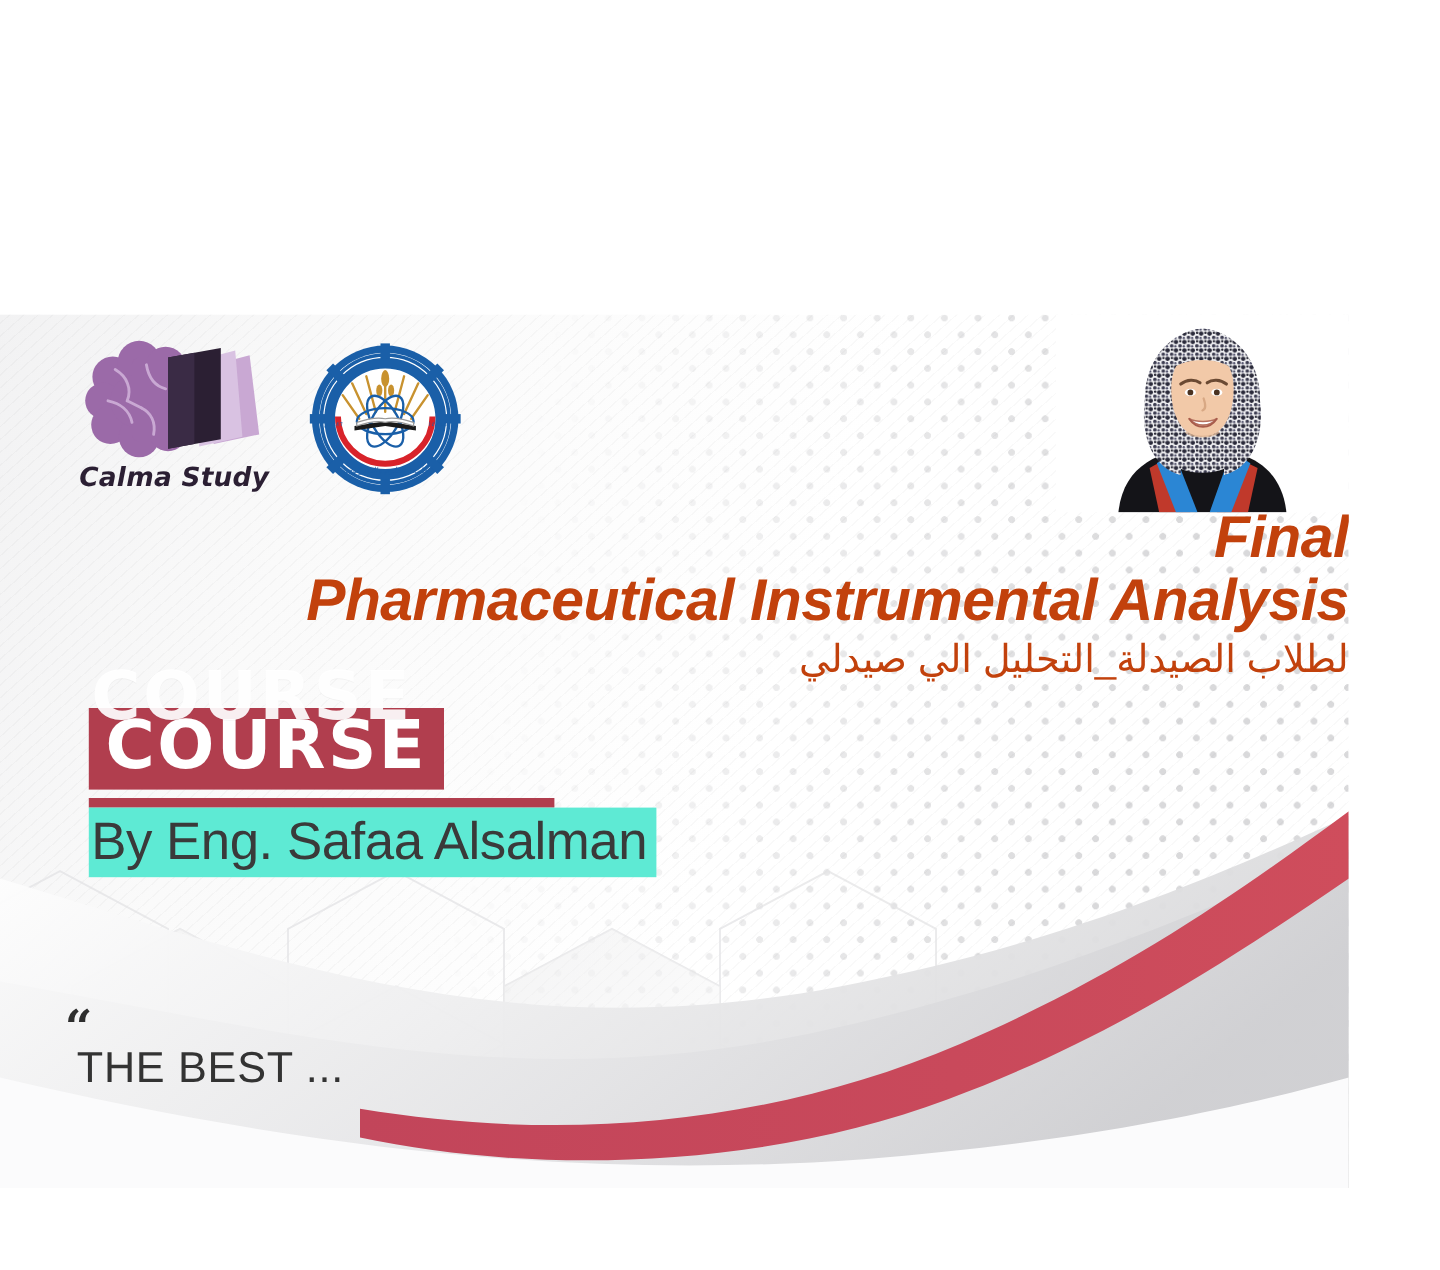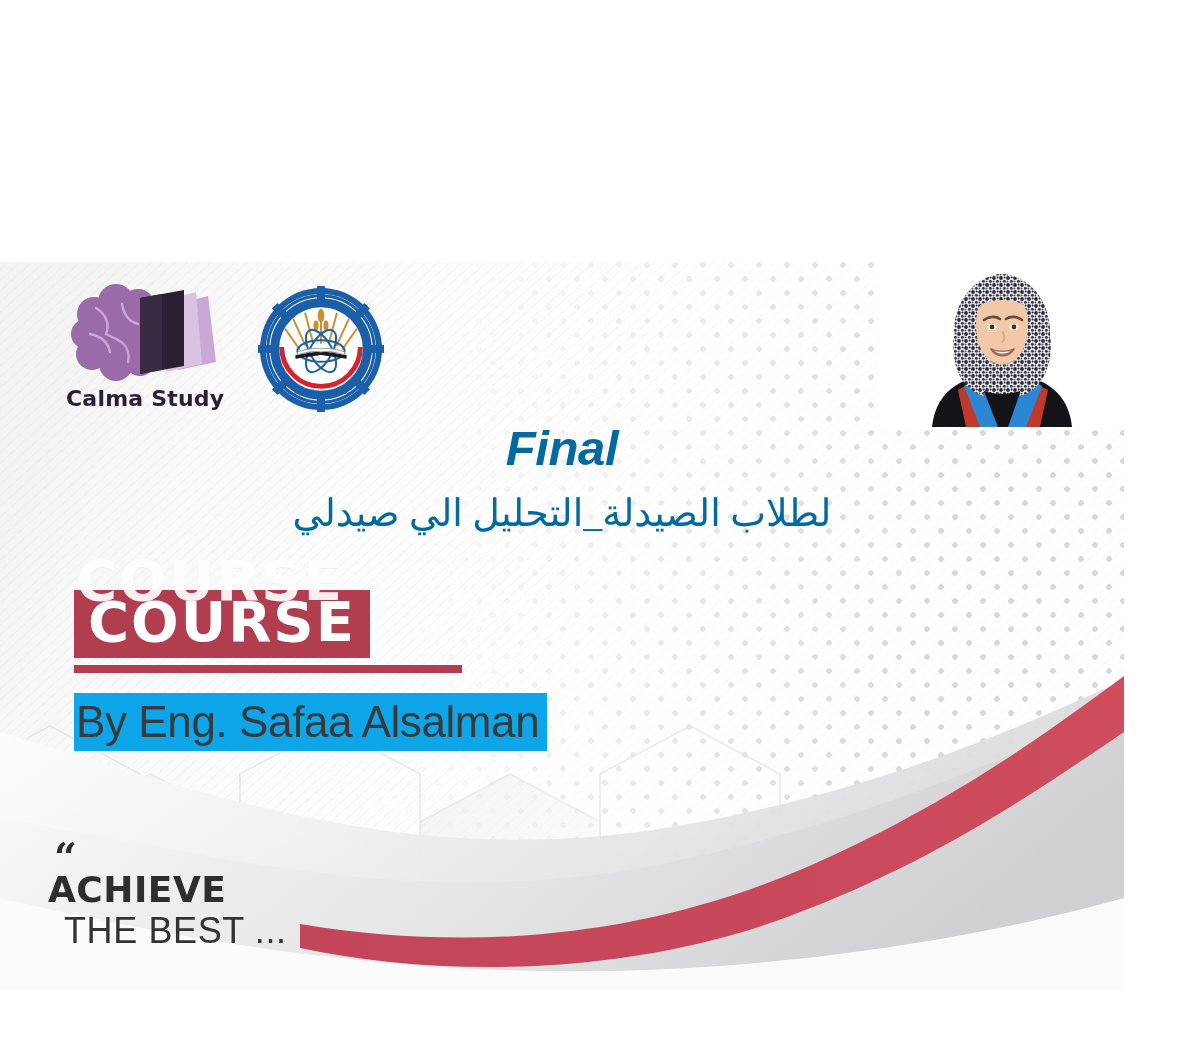--- a/index.html
+++ b/index.html
@@ -70,20 +70,21 @@
   .bg-hex { opacity: .85; }
 
   
   .logo-row {
     position: absolute;
     left: 66px;
     top: 16px;
     display: flex;
     align-items: flex-start;
     gap: 24px;
+    font-style: italic;
   }
 
   .calma-logo { width: 168px; }
   .calma-mark { display: block; }
   .calma-word {
     display: block;
     margin-top: 4px;
     font-size: 22px;
     font-weight: 700;
     letter-spacing: .2px;
@@ -103,39 +104,39 @@
     overflow: hidden;
     background: #ffffff;
   }
 
   
   .headline {
     position: absolute;
     left: 0;
     top: 160px;
     width: 1124px;
-    text-align: center;
-    color: #0369a1;
+    text-align: right;
+    color: #c2410c;
     line-height: 1.08;
   }
   .hl-line1, .hl-line2 {
     font-family: "Liberation Sans", sans-serif;
     font-style: italic;
     font-weight: 700;
     letter-spacing: -0.4px;
   }
   .hl-line1 { font-size: 49px; }
   .hl-line2 { font-size: 49px; }
   .hl-arabic {
-    font-family: Liberation Serif, serif;
-    font-size: 38px;
+    font-family: Liberation Sans, sans-serif;
+    font-size: 32px;
     direction: rtl;
     unicode-bidi: isolate;
     line-height: 1.2;
-    margin-top: 16px;
+    margin-top: 2px;
   }
 
   
   .course-block {
     position: absolute;
     left: 74px;
     top: 328px;
     width: 660px;
   }
   .course-ghost {
@@ -165,24 +166,24 @@
     line-height: 1.08;
     display: block;
   }
   .course-rule {
     width: 388px;
     height: 8px;
     background: #b13e4e;
     margin-top: 7px;
   }
   .byline-wrap {
-    background: #0ea5e9;
+    background: #5eead4;
     display: inline-block;
     padding: 4px 8px 4px 2px;
-    margin-top: 20px;
+    margin-top: 0;
   }
   .byline {
     font-family: "Liberation Sans", sans-serif;
     font-size: 44px;
     font-weight: 400;
     color: #3a3a3a;
     letter-spacing: -0.4px;
     white-space: nowrap;
   }
 
@@ -422,34 +423,34 @@
           <path d="M111,87 C 117,94 128,94 134,87 C 128,90 117,90 111,87 Z" fill="#ffffff" stroke="#b5705f" stroke-width="1.4"></path>
           <path d="M111,87 C 117,96 128,96 134,87" stroke="#a85c4c" stroke-width="1.6" fill="none" stroke-linecap="round"></path>
 
           <path d="M108,98 C 114,103 130,103 136,98" stroke="#e0b593" stroke-width="1.6" fill="none" opacity=".7"></path>
         </g>
       </svg>
     </div>
 
     <div class="headline">
       <div class="hl-line1">Final</div>
+      <div class="hl-line2">Pharmaceutical Instrumental Analysis</div>
       <div class="hl-arabic">لطلاب الصيدلة_التحليل الي صيدلي</div>
     </div>
 
     <div class="course-block">
       <div class="course-ghost">COURSE</div>
       <div class="course-banner">
         <span class="course-banner-text">COURSE</span>
       </div>
       <div class="course-rule"></div>
       <div class="byline-wrap">
         <span class="byline">By Eng. Safaa Alsalman</span>
       </div>
     </div>
 
     <div class="tagline">
       <span class="tag-quote">“</span>
-      <span class="tag-achieve">ACHIEVE</span>
       <span class="tag-best">THE BEST ...</span>
     </div>
 
   </div>
 </div>
 
 </body></html>

